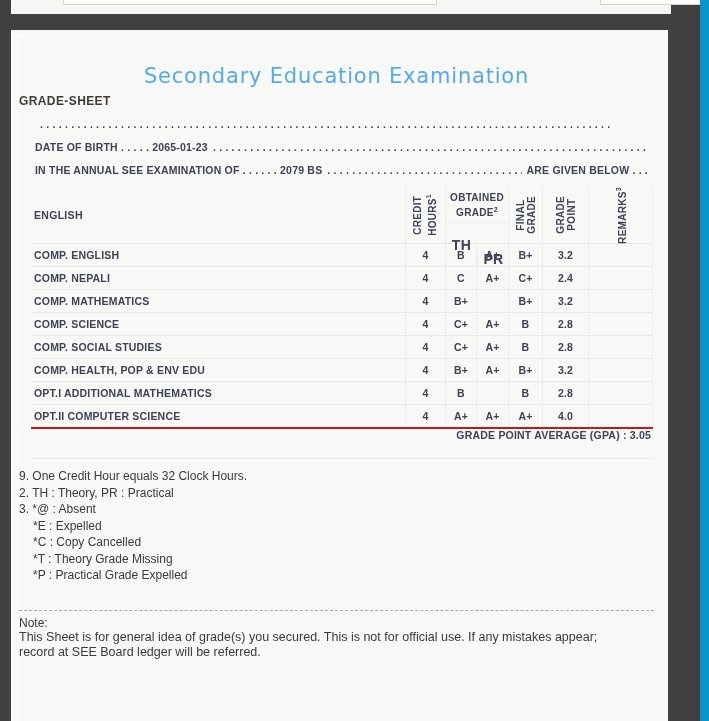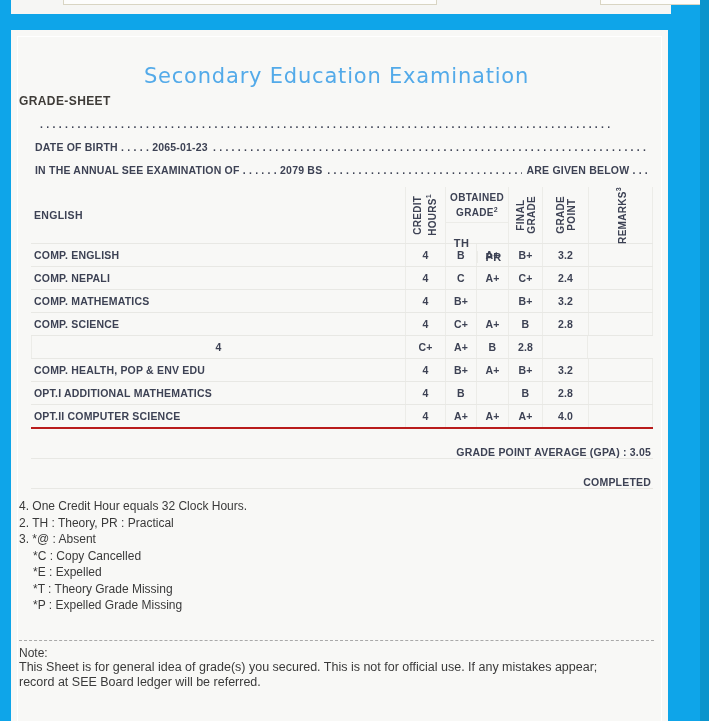--- a/index.html
+++ b/index.html
@@ -1,19 +1,19 @@
 <!DOCTYPE html>
 <html><head>
 <meta charset="utf-8">
 <style>
   * { margin:0; padding:0; box-sizing:border-box; }
   html,body { width:709px; height:721px; }
   body { font-family:"Liberation Sans", sans-serif; background:#ffffff; position:relative; overflow:hidden; }
 
-  .viewport { position:absolute; inset:0; width:709px; height:721px; background:#0ea5e9; overflow:hidden; }
+  .viewport { position:absolute; inset:0; width:709px; height:721px; background:#404040; overflow:hidden; }
 
   
   .top-band { position:absolute; left:11px; top:0; width:660px; height:14px; background:#f6f6f4; }
   .top-box { position:absolute; top:-9px; height:14px; background:#fdfdfc; border:1px solid #d9d5c3; }
   .top-box.box1 { left:63px; width:374px; }
   .top-box.box2 { left:600px; width:365px; }
 
   
   .blue-bar { position:absolute; right:0; top:0; width:9px; height:721px; background:#0a94cc; z-index:20; }
 
@@ -38,32 +38,32 @@
   .thead { height:56px; }
   .hcell { font-size:10px; font-weight:700; letter-spacing:0.3px; color:#3d4254; }
   .hcell.bl, .c.bl { border-left:1px solid #ecece8; }
   .hcell.br, .c.br { border-right:1px solid #ecece8; }
   .th-subjects { display:flex; align-items:center; padding-left:3px; font-size:10.5px; }
   .vhead { display:flex; align-items:center; justify-content:center; height:56px; }
   .vtext { writing-mode:vertical-rl; transform:rotate(180deg); line-height:11px; text-align:center; }
   .ob { display:flex; flex-direction:column; }
   .ob-top { height:36px; text-align:center; line-height:12px; padding-top:5px; border-bottom:1px solid #ecece8; }
   .ob-bottom { display:grid; grid-template-columns:31px 32px; height:20px; }
-  .ob-bottom span { display:flex; align-items:center; justify-content:center; font-size:11px; font-weight:700; }
+  .ob-bottom span { display:flex; align-items:center; justify-content:center; font-size:14px; font-weight:700; }
   .ob-bottom .ob-pr { border-left:1px solid #ecece8;margin-top:28px; }
   sup { font-size:7px; }
 
   .trow { border-top:1px solid #e8e8e4; height:23px; }
   .tbody { border-bottom:2px solid #b91c1c; }
   .c { font-size:10.5px; font-weight:700; color:#3d4254; line-height:22px; letter-spacing:0.2px; }
   .c.subj { padding-left:3px; white-space:nowrap; overflow:hidden; }
   .c.g { text-align:center; }
 
   
-  .sum-row { height:30px; border-bottom:1px solid #e8e8e4; display:flex; align-items:flex-end; justify-content:flex-end; padding-right:2px; font-size:10.5px; font-weight:700; letter-spacing:0.2px; color:#3d4254; }
+  .sum-row { height:30px; border-bottom:1px solid #e8e8e4; display:flex; align-items:flex-start; justify-content:flex-end; padding-right:2px; font-size:10.5px; font-weight:700; letter-spacing:0.2px; color:#3d4254; }
 
   
   .footnotes { margin-top:9px; }
   .fn { font-size:12px; line-height:16.5px; color:#3a3a3a; }
   .fn.indent { padding-left:14px; }
 
   
   .note { margin-top:26px; border-top:1px dashed #a9a9a9; padding-top:5px; }
   .note-label { font-size:12px; color:#3a3a3a; }
   .note-text { font-size:12.5px; line-height:15px; color:#3a3a3a; max-width:608px; }
@@ -155,20 +155,21 @@
           <div class="grid trow">
             <div class="c subj">COMP. SCIENCE</div>
             <div class="c g bl">4</div>
             <div class="c g bl">C+</div>
             <div class="c g bl">A+</div>
             <div class="c g bl">B</div>
             <div class="c g bl">2.8</div>
             <div class="c g bl br"></div>
           </div>
           <div class="grid trow">
+            <div class="c subj">COMP. SOCIAL STUDIES</div>
             <div class="c g bl">4</div>
             <div class="c g bl">C+</div>
             <div class="c g bl">A+</div>
             <div class="c g bl">B</div>
             <div class="c g bl">2.8</div>
             <div class="c g bl br"></div>
           </div>
           <div class="grid trow">
             <div class="c subj">COMP. HEALTH, POP &amp; ENV EDU</div>
             <div class="c g bl">4</div>
@@ -194,33 +195,30 @@
             <div class="c g bl">A+</div>
             <div class="c g bl">A+</div>
             <div class="c g bl">4.0</div>
             <div class="c g bl br"></div>
           </div>
         </div>
 
         <div class="sum-row">
           <span>GRADE POINT AVERAGE (GPA) : 3.05</span>
         </div>
-        <div class="sum-row">
-          <span>COMPLETED</span>
-        </div>
       </div>
 
       <div class="footnotes">
-        <div class="fn">4. One Credit Hour equals 32 Clock Hours.</div>
+        <div class="fn">9. One Credit Hour equals 32 Clock Hours.</div>
         <div class="fn">2. TH : Theory, PR : Practical</div>
         <div class="fn">3. *@ : Absent</div>
+        <div class="fn indent">*E : Expelled</div>
         <div class="fn indent">*C : Copy Cancelled</div>
-        <div class="fn indent">*E : Expelled</div>
         <div class="fn indent">*T : Theory Grade Missing</div>
-        <div class="fn indent">*P : Expelled Grade Missing</div>
+        <div class="fn indent">*P : Practical Grade Expelled</div>
       </div>
 
       <div class="note">
         <div class="note-label">Note:</div>
         <div class="note-text">This Sheet is for general idea of grade(s) you secured. This is not for official use. If any mistakes appear; record at SEE Board ledger will be referred.</div>
       </div>
 
     </div>
   </div>
 

